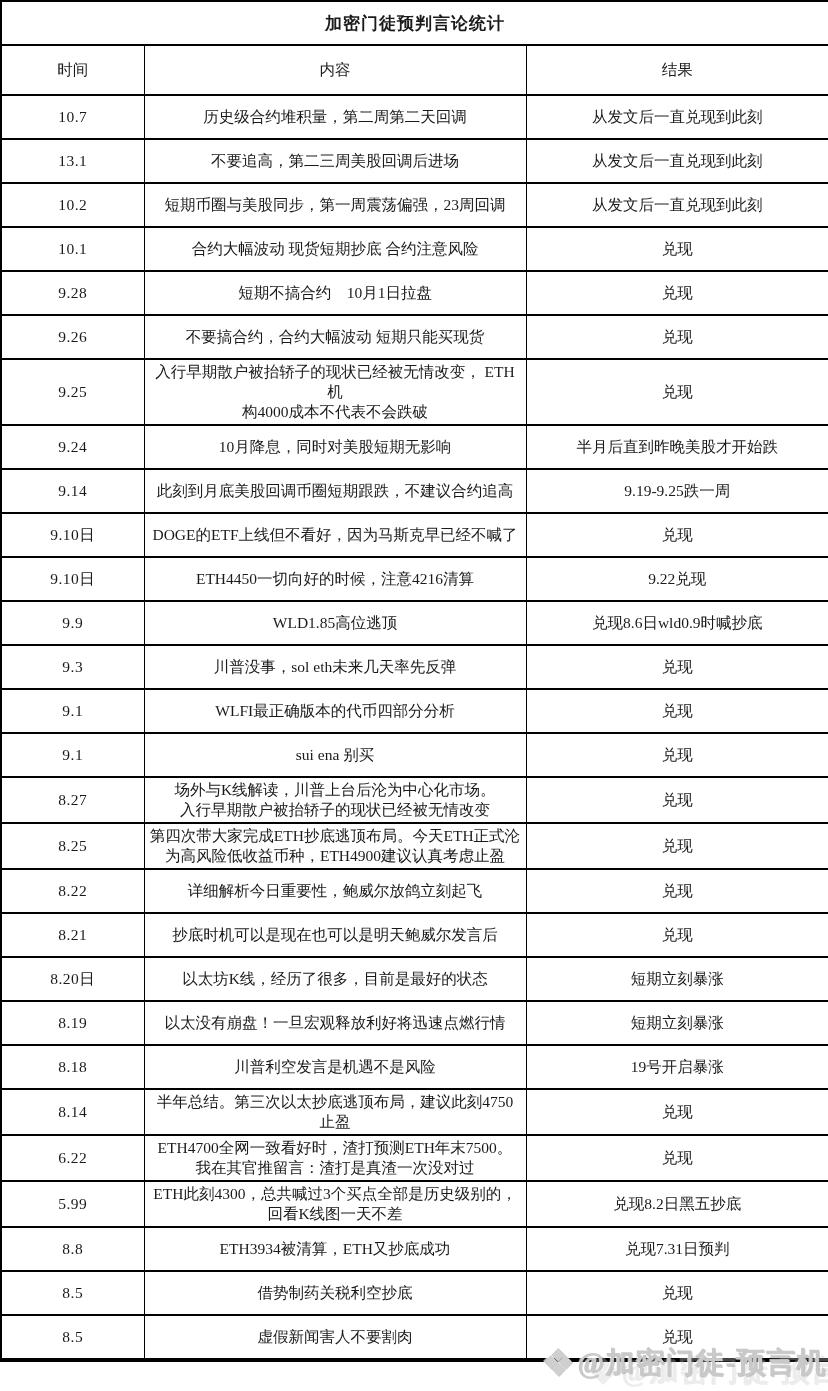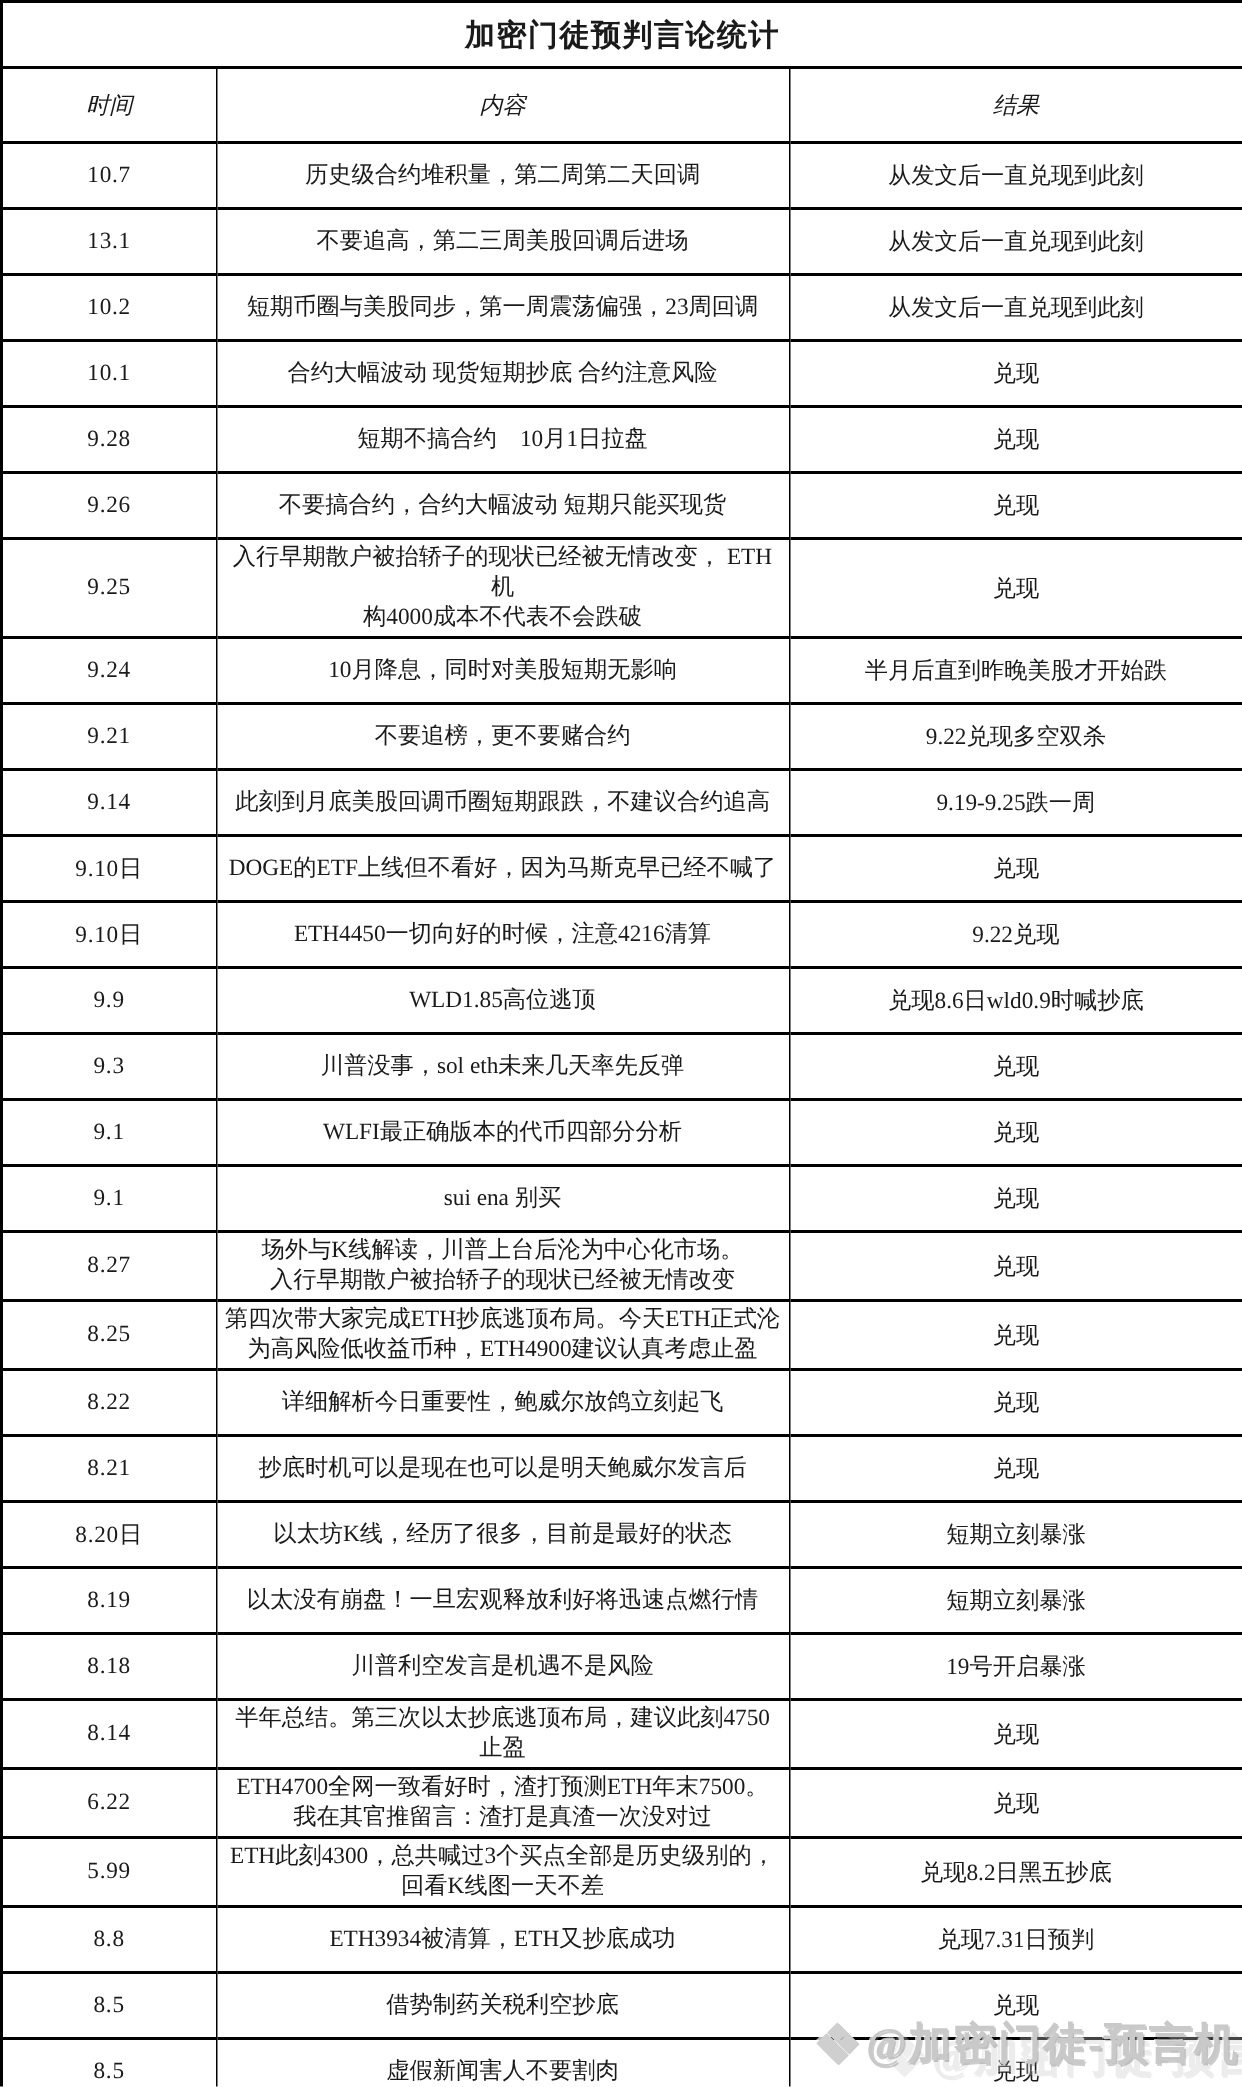--- a/index.html
+++ b/index.html
@@ -26,25 +26,25 @@
     border-bottom-width:2px;
     padding:2px 5px;
     text-align:center;
     vertical-align:middle;
     font-size:15.5px;
     font-weight:normal;
     color:#1a1a1a;
   }
   .title-row th {
     height:38px;
-    font-size:20px;
+    font-size:17px;
     font-weight:bold;
     letter-spacing:1px;
   }
-  .header-row th { height:44px;font-style:italic; }
+  .header-row th { height:44px; }
   .data-row td { height:38px; }
   td.col-content { white-space:pre-line; line-height:20px; }
   td.col-time { letter-spacing:0.5px; }
 
   .watermark {
     position:absolute;
     right:2px; bottom:8px;
     display:flex; align-items:center;
     pointer-events:none;
     color:#c9c9c9;
@@ -130,25 +130,20 @@
 构4000成本不代表不会跌破</td>
     <td class="col-result">兑现</td>
   </tr>
 
   <tr class="data-row">
     <td class="col-time">9.24</td>
     <td class="col-content">10月降息，同时对美股短期无影响</td>
     <td class="col-result">半月后直到昨晚美股才开始跌</td>
   </tr>
 
-  <tr class="data-row">
-    <td class="col-time">9.21</td>
-    <td class="col-content">不要追榜，更不要赌合约</td>
-    <td class="col-result">9.22兑现多空双杀</td>
-  </tr>
 
   <tr class="data-row">
     <td class="col-time">9.14</td>
     <td class="col-content">此刻到月底美股回调币圈短期跟跌，不建议合约追高</td>
     <td class="col-result">9.19-9.25跌一周</td>
   </tr>
 
   <tr class="data-row">
     <td class="col-time">9.10日</td>
     <td class="col-content">DOGE的ETF上线但不看好，因为马斯克早已经不喊了</td>

